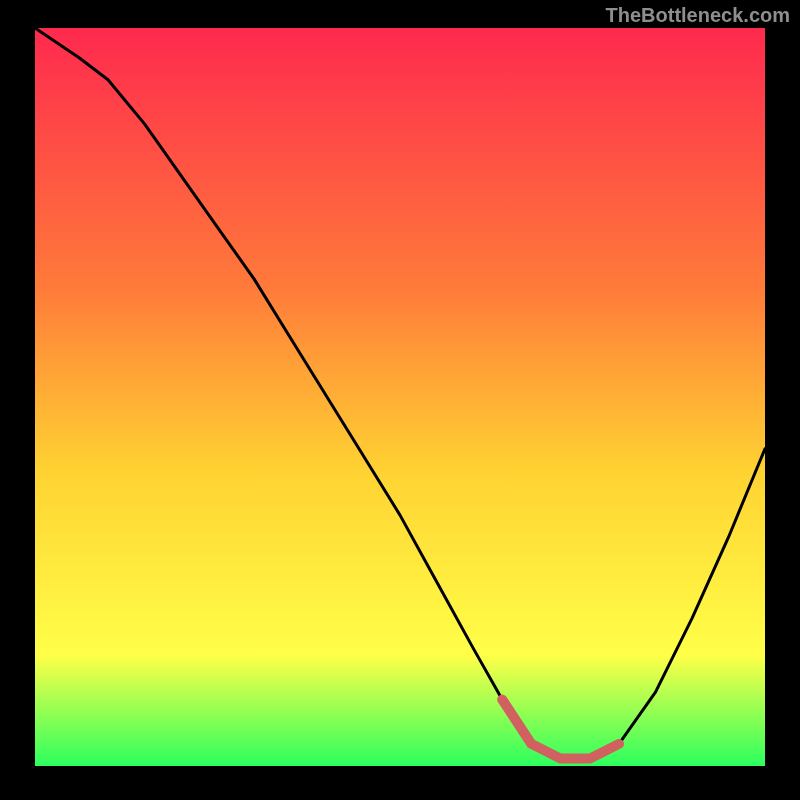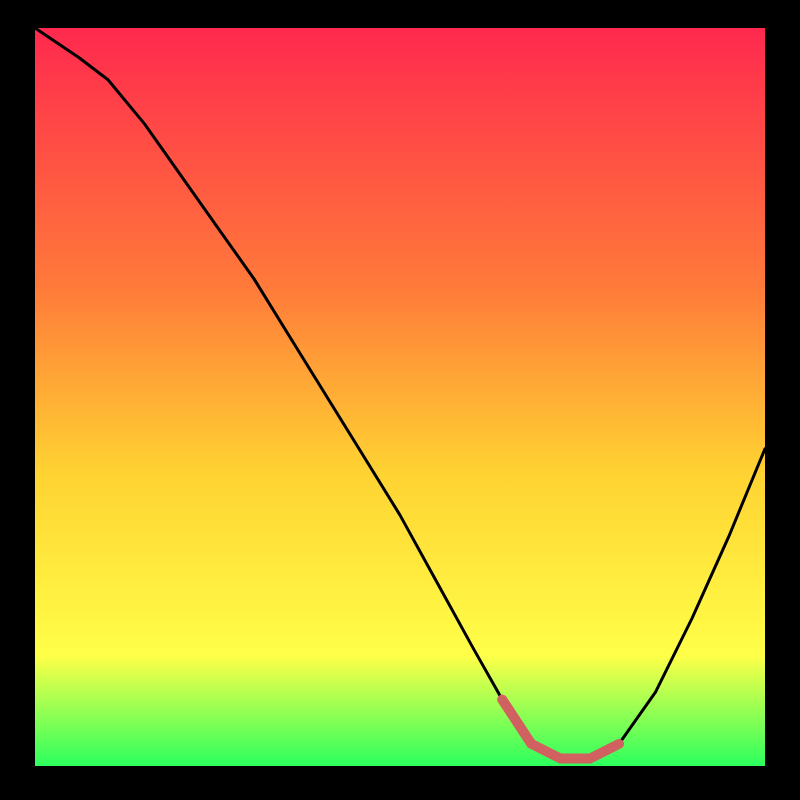--- a/index.html
+++ b/index.html
@@ -34,20 +34,21 @@
     height: 738px;
   }
   .plot svg {
     display: block;
   }
 </style>
 </head>
 <body>
 
 <div class="container">
+  <div class="watermark">TheBottleneck.com</div>
   <div class="plot">
     <svg id="chart-svg" width="730" height="738" viewBox="0 0 730 738">
       <defs>
         <linearGradient id="bg-grad" x1="0" y1="0" x2="0" y2="1">
           <stop id="g-stop-0" offset="0%" stop-color="#ff294e"></stop>
           <stop id="g-stop-1" offset="35%" stop-color="#ff7a3a"></stop>
           <stop id="g-stop-2" offset="60%" stop-color="#ffd232"></stop>
           <stop id="g-stop-3" offset="85%" stop-color="#ffff48"></stop>
           <stop id="g-stop-4" offset="100%" stop-color="#2cff5e"></stop>
         </linearGradient>

